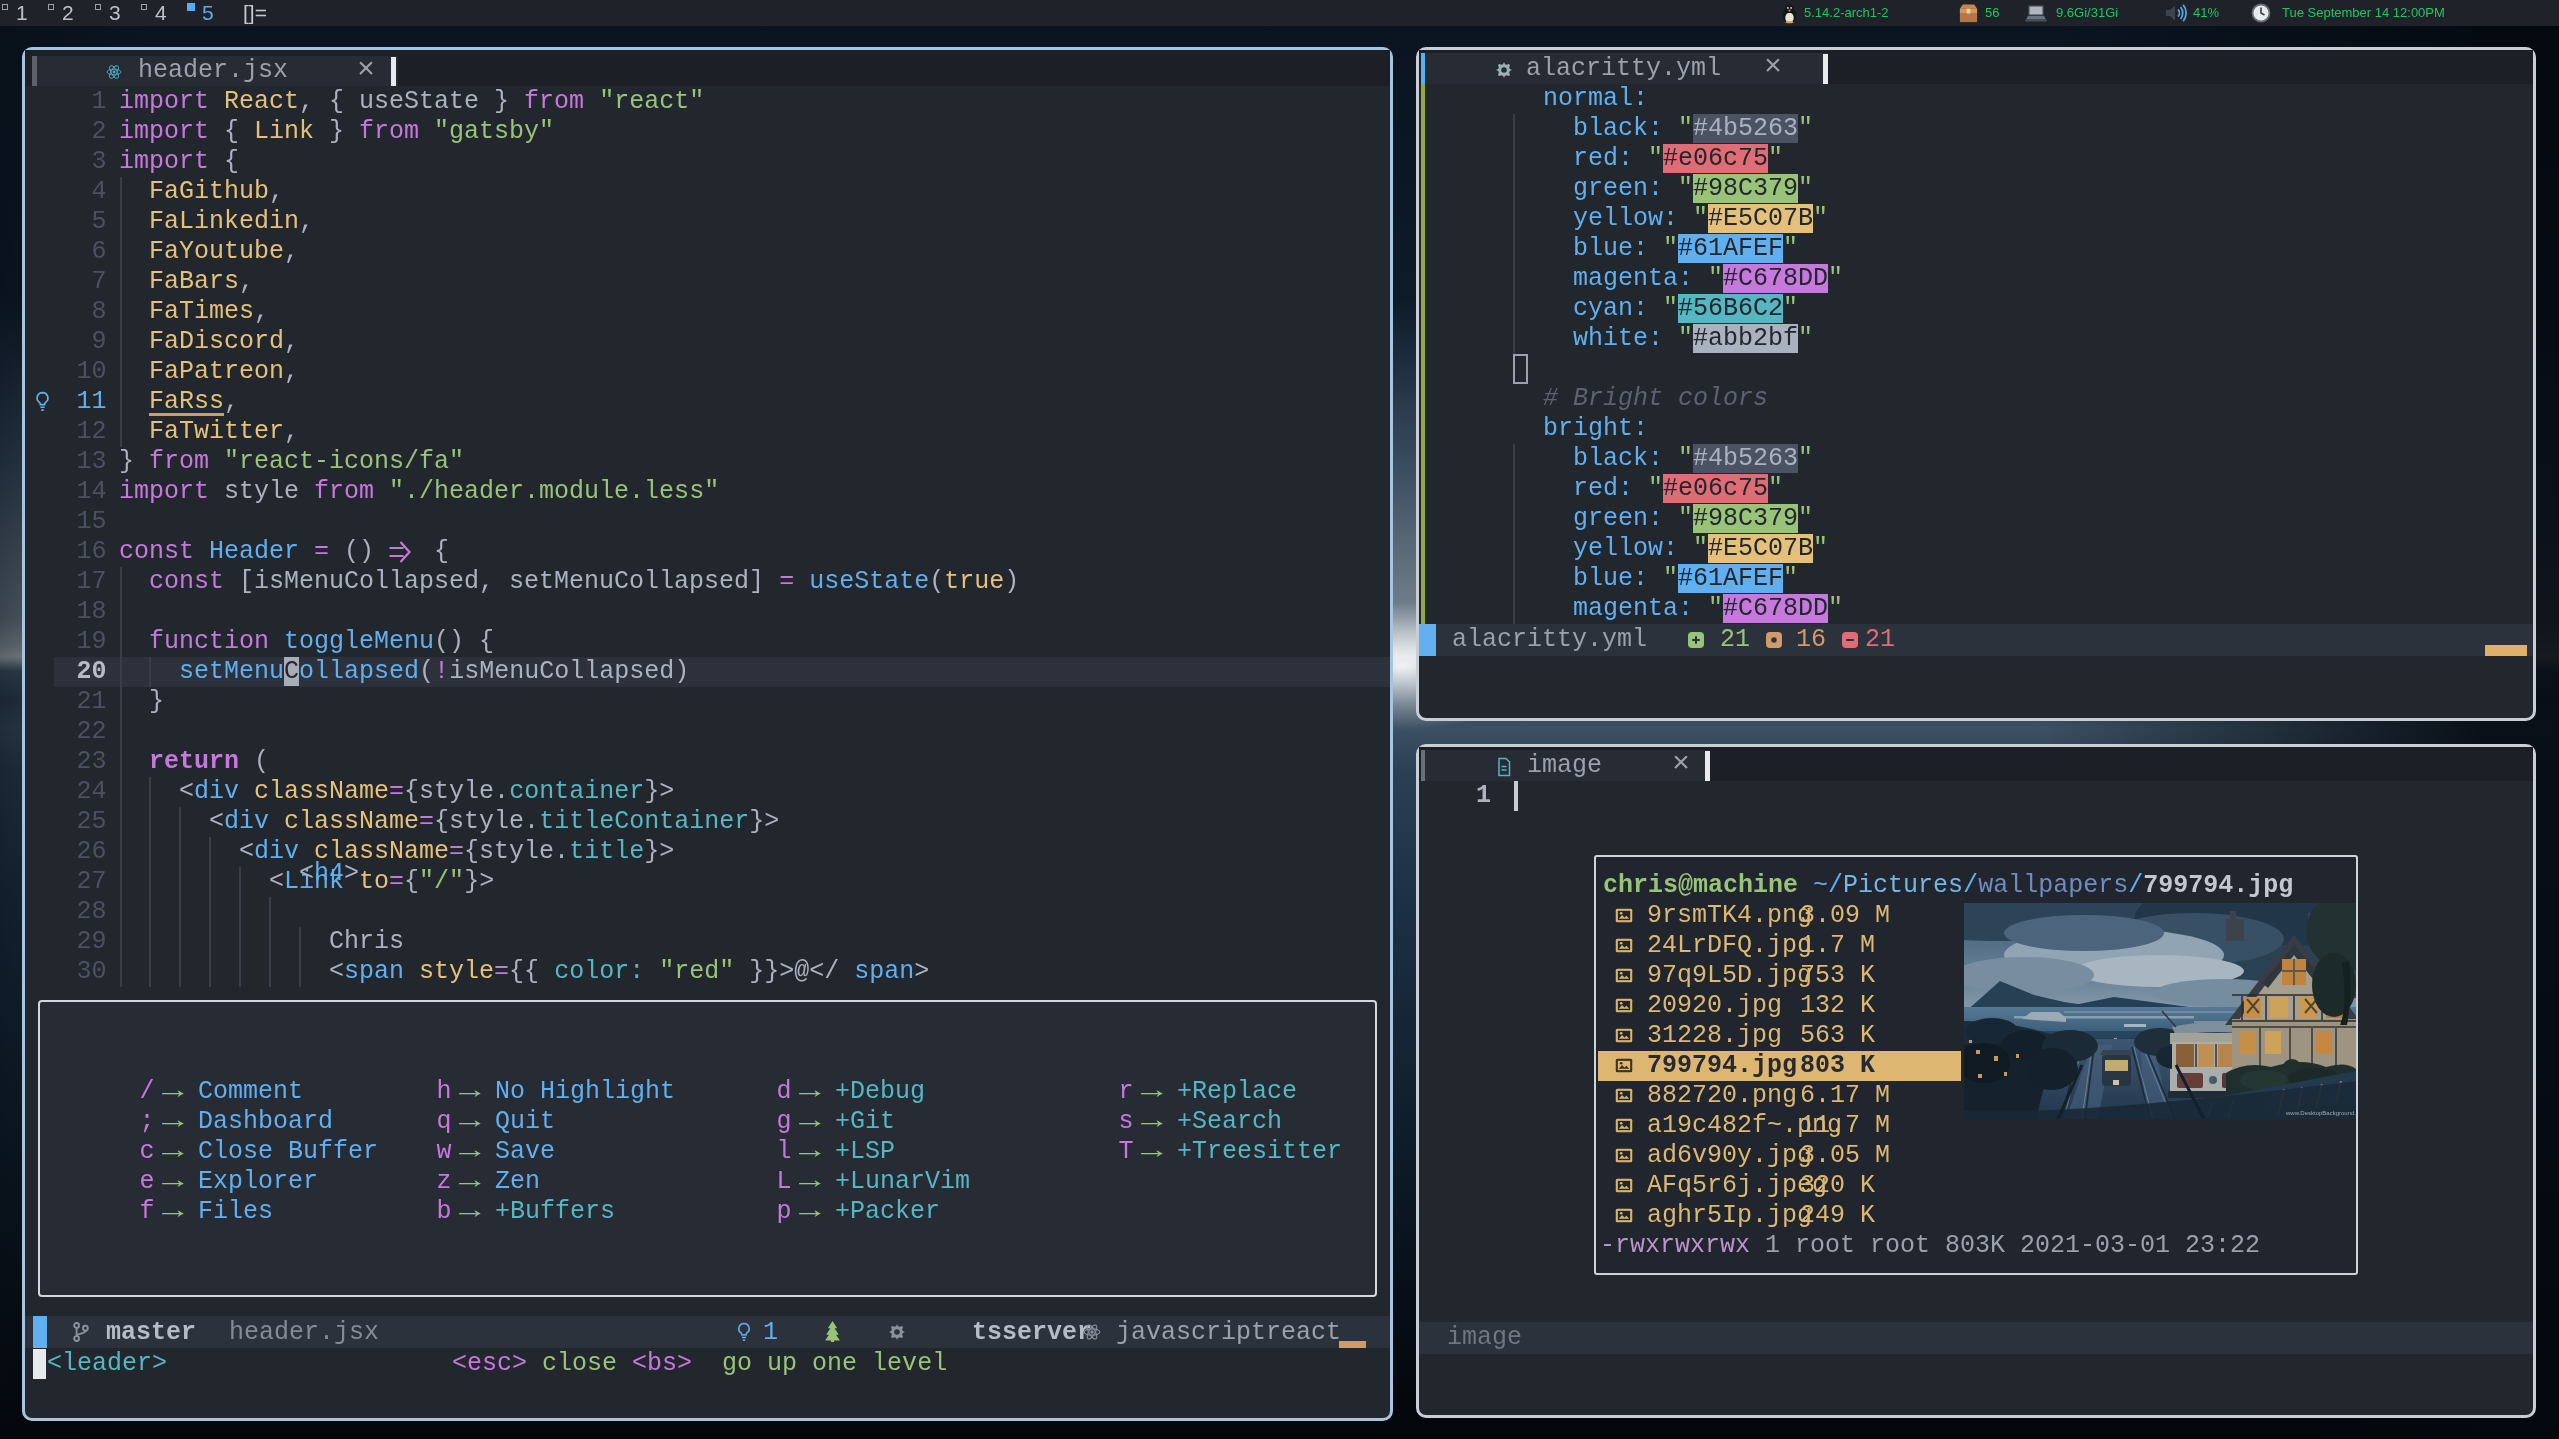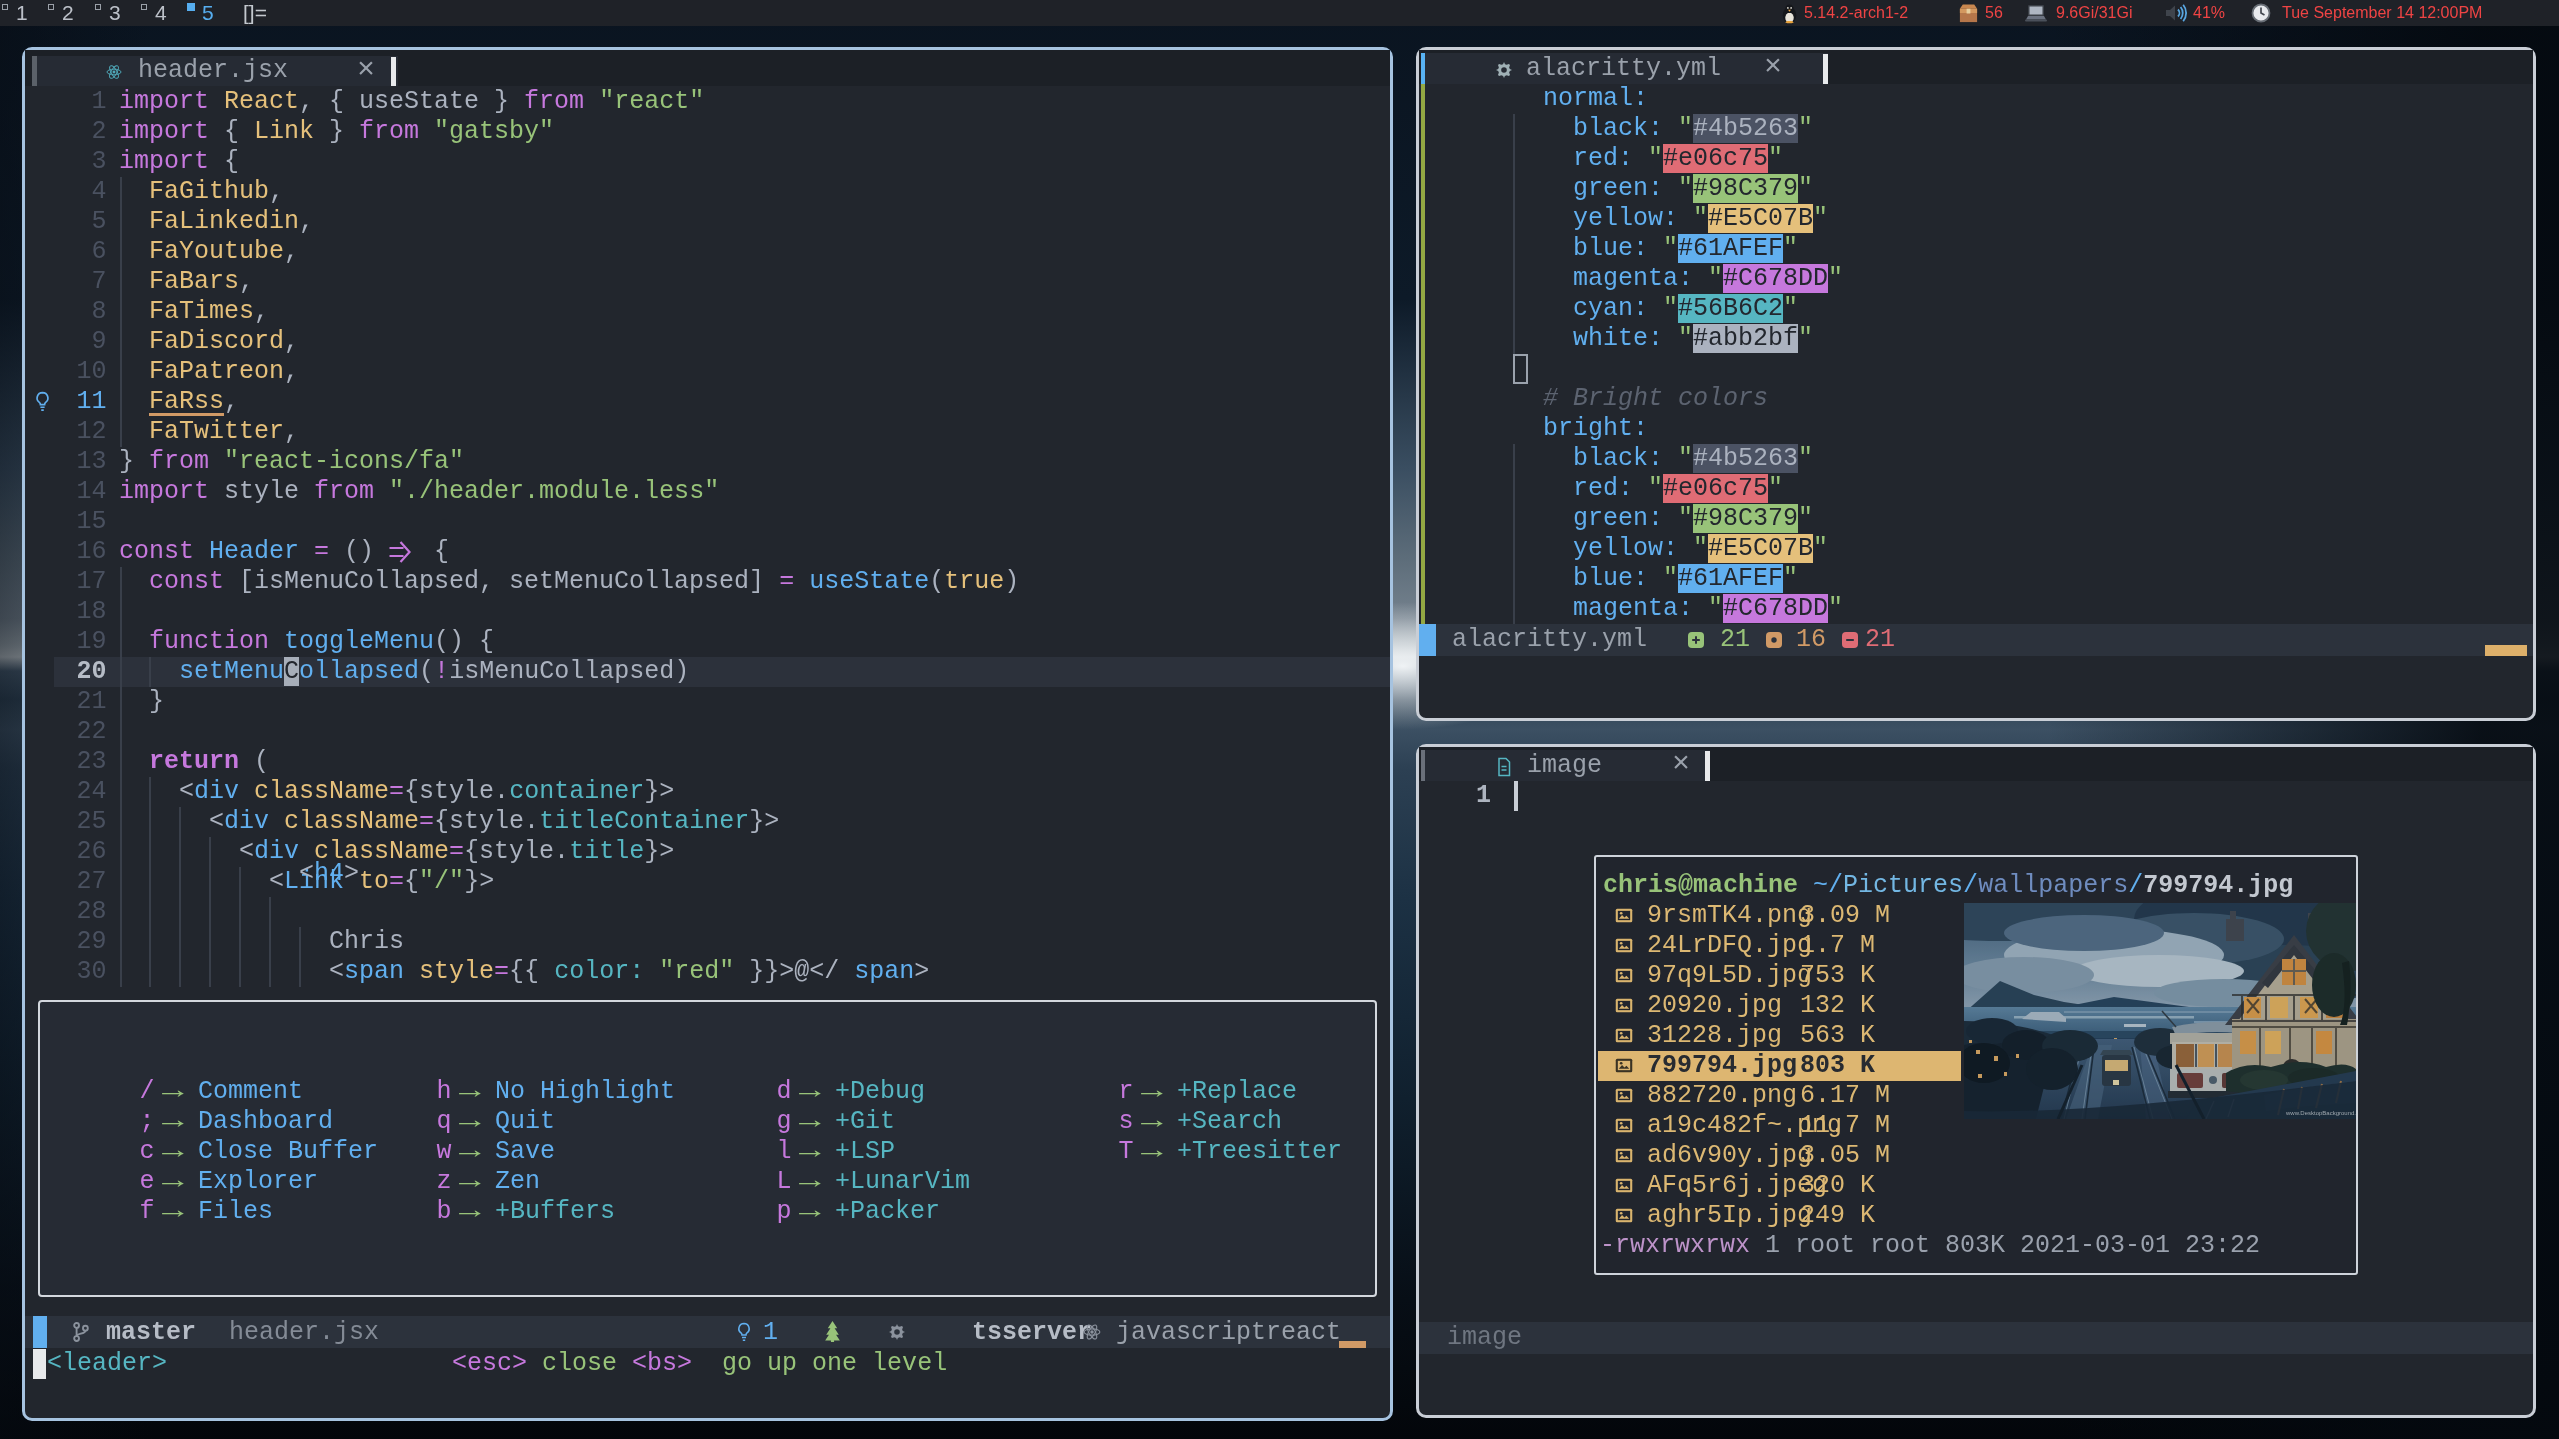--- a/index.html
+++ b/index.html
@@ -4,21 +4,21 @@
 body{width:2559px;height:1439px;overflow:hidden;position:relative;background:#0a1420;font-family:"Liberation Mono",monospace}
 #wall{position:absolute;left:0;top:0;width:2559px;height:1439px;
 background:
  linear-gradient(90deg, rgba(6,11,18,.5) 0%, rgba(6,11,18,0) 6%),
  linear-gradient(90deg, rgba(4,9,15,0) 80%, rgba(4,9,15,.9) 97%),
  radial-gradient(190px 85px at 1403px 666px, rgba(242,245,247,.98), rgba(242,245,247,0) 75%),
  linear-gradient(180deg,#0a1420 0px,#0d1a28 299px,#3a4e61 469px,#5d6d7a 559px,#75828e 619px,#9aa5ac 645px,#b7bfc4 657px,#44586b 671px,#2e4254 699px,#3c5063 729px,#2c4053 769px,#1c3144 899px,#10202e 1099px,#070e16 1299px,#03060a 100%);}
 #bar{position:absolute;left:0;top:0;width:2559px;height:26px;background:#1f2228;font-family:"Liberation Sans",sans-serif;color:#c9ced5}
 .wsq{position:absolute;top:4px;width:4px;height:4px;border:1px solid #9aa0a8}
 .wsn{position:absolute;top:1px;font-size:21px;line-height:24px;color:#bcc1c9}
-.bart{position:absolute;top:1px;font-size:16px;line-height:24px;color:#ef4444}
+.bart{position:absolute;top:1px;font-size:13px;line-height:24px;color:#22c55e}
 .bic{position:absolute;top:3px}
 .win{position:absolute;background:#22262d;border-radius:10px}
 #w1{left:22px;top:47px;width:1365px;height:1368px;border:3px solid #a6c3e0}
 #w2{left:1416px;top:47px;width:1114px;height:668px;border:3px solid #c9ced6}
 #w3{left:1416px;top:744px;width:1114px;height:668px;border:3px solid #c9ced6}
 .chip{color:#23272e}
 .mono{font-size:25px;line-height:30px;white-space:pre}
 .tabfill{position:absolute;background:#1c2026;left:0;top:0}
 .tabact{position:absolute;background:#262b34}
 .abs{position:absolute}

